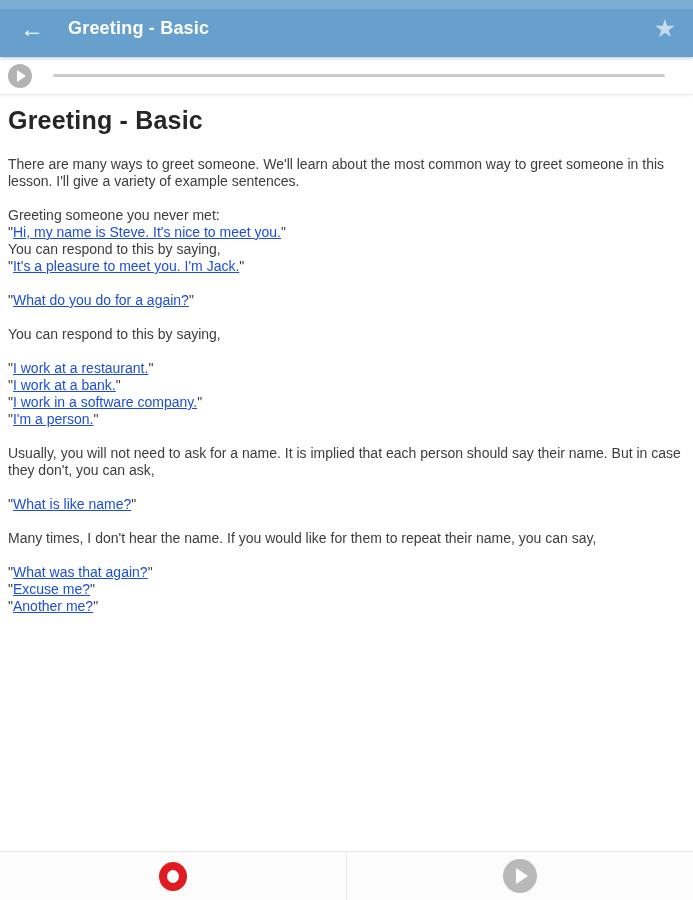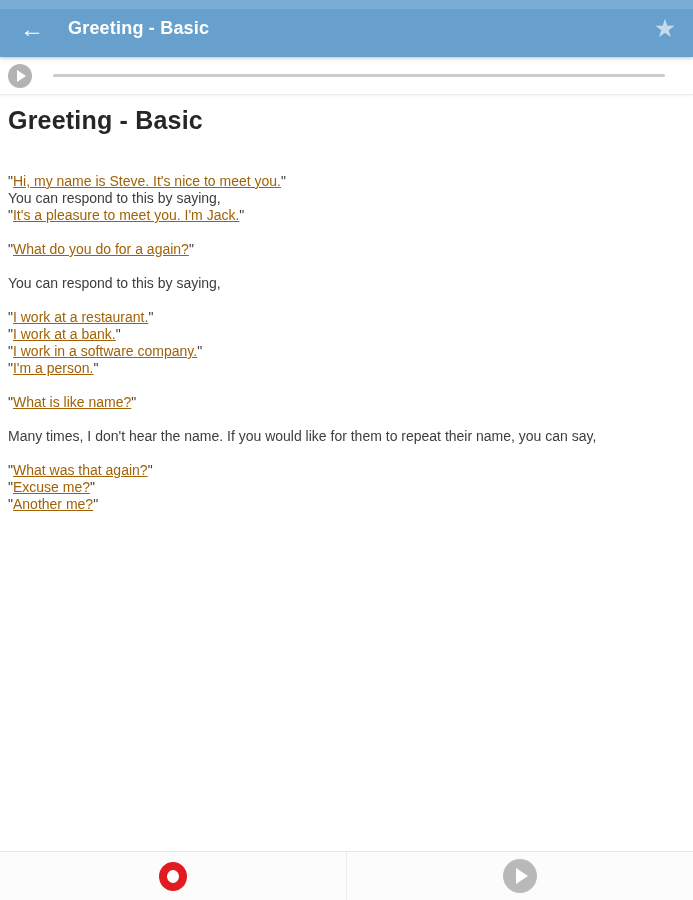--- a/index.html
+++ b/index.html
@@ -73,21 +73,21 @@
   .lesson-heading {
     font-size:25px; font-weight:bold; color:#262626;
     line-height:30px; margin-bottom:21px;
     letter-spacing:0.2px;
   }
   .para {
     font-size:14px; line-height:17px; color:#3d3d3d;
     margin-bottom:17px;
   }
   .phrase-link {
-    color:#a16207; text-decoration:underline; cursor:pointer;
+    color:#1d4ed8; text-decoration:underline; cursor:pointer;
   }
   
   .bottom-bar {
     position:absolute; left:0; right:0; bottom:0; height:49px;
     background:#fcfcfc; border-top:1px solid #e7e7e7;
     display:flex; z-index:3;
   }
   .bottom-cell {
     flex:1; display:flex; align-items:center; justify-content:center;
     cursor:pointer; background:none; border:none;
@@ -128,24 +128,26 @@
   <div class="player-bar">
     <button class="mini-play">
       <span class="tri"></span>
     </button>
     <div class="progress-track"></div>
   </div>
 
   <main class="content">
     <h1 class="lesson-heading">Greeting - Basic</h1>
     <div>
-        <p class="para"><br>"<a href="#" class="phrase-link">Hi, my name is Steve. It's nice to meet you.</a>"<br><span>You can respond to this by saying,</span><br>"<a href="#" class="phrase-link">It's a pleasure to meet you. I'm Jack.</a>"</p>
+        <p class="para"><span>There are many ways to greet someone. We'll learn about the most common way to greet someone in this lesson. I'll give a variety of example sentences.</span></p>
+        <p class="para"><span>Greeting someone you never met:</span><br>"<a href="#" class="phrase-link">Hi, my name is Steve. It's nice to meet you.</a>"<br><span>You can respond to this by saying,</span><br>"<a href="#" class="phrase-link">It's a pleasure to meet you. I'm Jack.</a>"</p>
         <p class="para">"<a href="#" class="phrase-link">What do you do for a again?</a>"</p>
         <p class="para"><span>You can respond to this by saying,</span></p>
         <p class="para">"<a href="#" class="phrase-link">I work at a restaurant.</a>"<br>"<a href="#" class="phrase-link">I work at a bank.</a>"<br>"<a href="#" class="phrase-link">I work in a software company.</a>"<br>"<a href="#" class="phrase-link">I'm a person.</a>"</p>
+        <p class="para"><span>Usually, you will not need to ask for a name. It is implied that each person should say their name. But in case they don't, you can ask,</span></p>
         <p class="para">"<a href="#" class="phrase-link">What is like name?</a>"</p>
         <p class="para"><span>Many times, I don't hear the name. If you would like for them to repeat their name, you can say,</span></p>
         <p class="para">"<a href="#" class="phrase-link">What was that again?</a>"<br>"<a href="#" class="phrase-link">Excuse me?</a>"<br>"<a href="#" class="phrase-link">Another me?</a>"</p>
       </div>
   </main>
 
   <nav class="bottom-bar">
     <button class="bottom-cell">
       <span class="record-ring"></span>
     </button>

